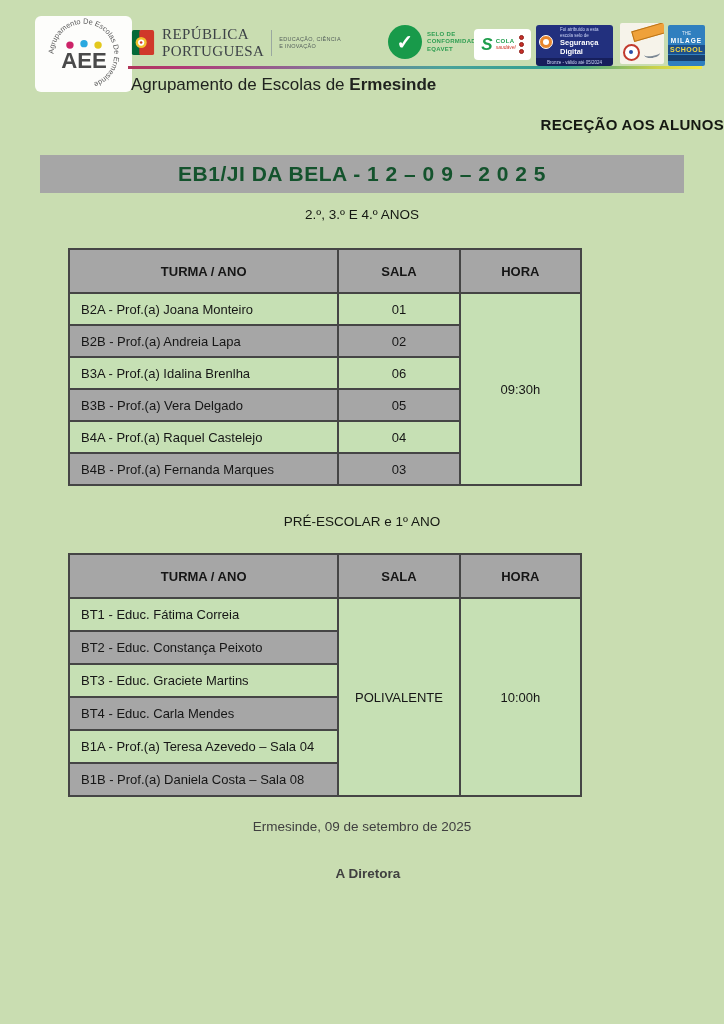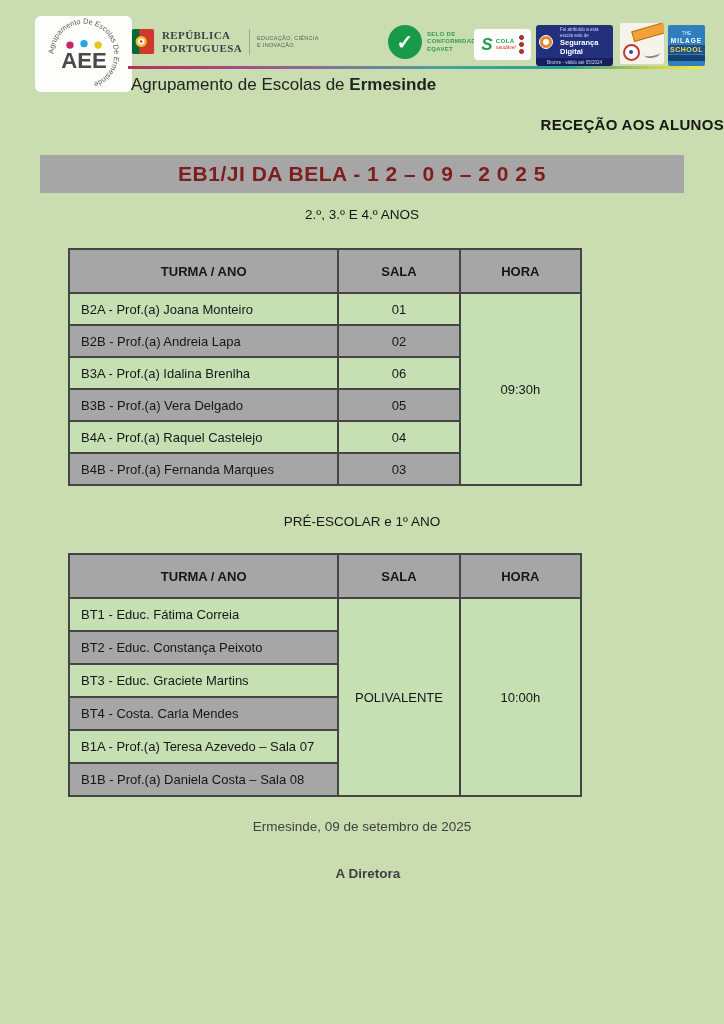--- a/index.html
+++ b/index.html
@@ -6,22 +6,22 @@
   body { background:#888; font-family:"Liberation Sans", sans-serif; }
   .page {
     position:relative; width:724px; height:1024px; margin:0 auto;
     background:#c9ddb1; color:#1a1a1a; overflow:hidden;
   }
 
   
   .aee-logo { position:absolute; left:35px; top:16px; width:97px; height:76px;
     background:#fdfdfb; border-radius:6px; display:flex; align-items:center; justify-content:center; }
   .gov-logo { position:absolute; left:131px; top:26px; display:flex; align-items:center; gap:7px; }
-  .gov-name { font-family:"Liberation Serif", serif; font-weight:bold; color:#3d4247;
-    font-size:11px; line-height:1.15; letter-spacing:0.4px; }
+  .gov-name { font-family:"Liberation Serif", serif; font-weight:normal; color:#3d4247;
+    font-size:15px; line-height:1.15; letter-spacing:0.4px; }
   .gov-divider { width:1px; height:26px; background:#9aa8a0; }
   .gov-dept { font-size:5.5px; color:#55605c; line-height:1.3; letter-spacing:0.3px; }
 
   .badge-eqavet { position:absolute; left:388px; top:25px; display:flex; align-items:center; gap:5px; }
   .eq-circle { width:34px; height:34px; border-radius:50%; background:#189a4a; color:#fff;
     display:flex; align-items:center; justify-content:center; font-size:20px; font-weight:bold; }
   .eq-text { font-size:6px; font-weight:bold; color:#2f9e52; line-height:1.25; letter-spacing:0.3px; }
 
   .badge-saudavel { position:absolute; left:474px; top:29px; width:57px; height:31px;
     background:#fff; border-radius:4px; display:flex; align-items:center; justify-content:center; gap:3px; padding:2px; }
@@ -66,21 +66,21 @@
     background:linear-gradient(90deg,#b03558 0%, #b03a78 10%, #8a6d97 32%, #4aa39a 55%, #2f9e8f 76%, #cbd24a 92%, #f4e842 100%); }
 
   .org-name { position:absolute; left:131px; top:75px; font-size:17px; color:#20231f; }
   .org-name b { font-weight:bold; }
 
   
   .doc-title { position:absolute; left:0; top:116px; width:100%; text-align:right;
     font-weight:bold; font-size:15px; letter-spacing:0.3px; color:#151812; }
   .banner { position:absolute; left:40px; top:155px; width:644px; height:38px; background:#a6a6a6;
     display:flex; align-items:center; justify-content:center; font-weight:bold; font-size:21px;
-    letter-spacing:0.5px; color:#7f1d1d; }
+    letter-spacing:0.5px; color:#14532d; }
   .subhead { position:absolute; left:0; width:100%; text-align:center; font-weight:normal;
     font-size:13.5px; color:#151812; }
   .subhead.s1 { top:207px; }
   .subhead.s2 { top:514px; }
 
   
   .tbl-wrap { position:absolute; left:68px; width:514px; }
   .tbl-wrap.t1 { top:248px; }
   .tbl-wrap.t2 { top:553px; }
   table { border-collapse:collapse; width:100%; table-layout:fixed; font-size:13px; color:#161616; }
@@ -263,24 +263,24 @@
           <td class="merged" rowspan="6">POLIVALENTE</td>
           <td class="merged" rowspan="6">10:00h</td>
         </tr>
         <tr class="row-alt">
           <td>BT2 - Educ. Constança Peixoto</td>
         </tr>
         <tr>
           <td>BT3 - Educ. Graciete Martins</td>
         </tr>
         <tr class="row-alt">
-          <td>BT4 - Costa. Carla Mendes</td>
-        </tr>
-        <tr>
-          <td>B1A - Prof.(a) Teresa Azevedo – Sala 07</td>
+          <td>BT4 - Educ. Carla Mendes</td>
+        </tr>
+        <tr>
+          <td>B1A - Prof.(a) Teresa Azevedo – Sala 04</td>
         </tr>
         <tr class="row-alt">
           <td>B1B - Prof.(a) Daniela Costa – Sala 08</td>
         </tr>
       </tbody>
     </table>
   </div>
 
   <div class="footer-line f-date">Ermesinde, 09 de setembro de 2025</div>
   <div class="footer-line f-role">A Diretora</div>

